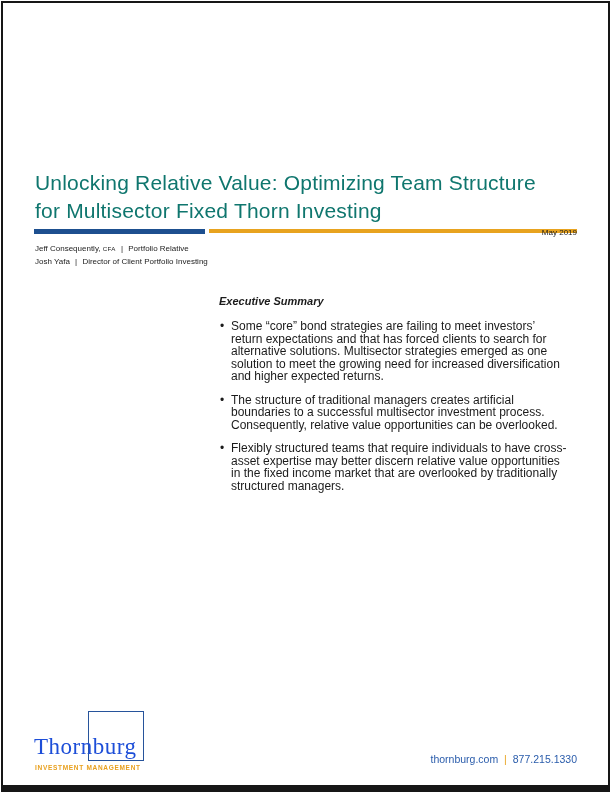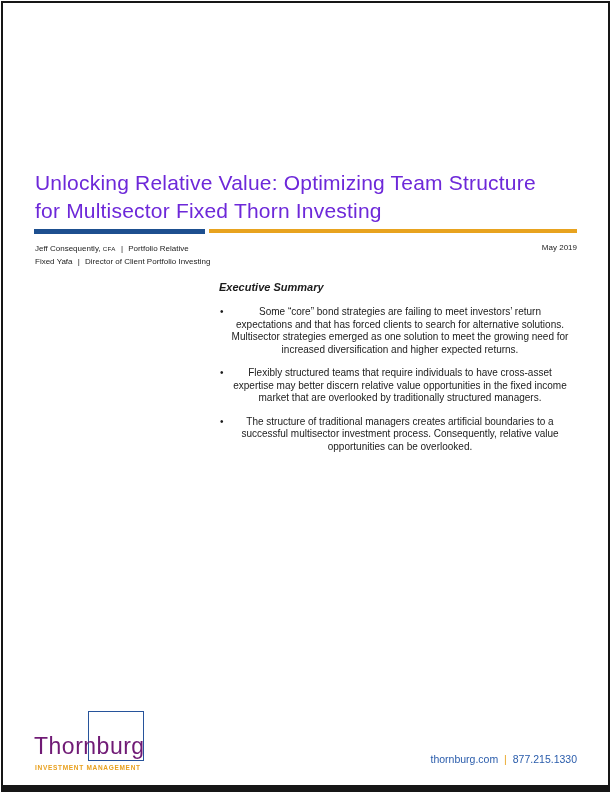--- a/index.html
+++ b/index.html
@@ -27,21 +27,21 @@
   }
   .doc-title {
     position: absolute;
     left: 35px;
     top: 169px;
     width: 560px;
     font-size: 21px;
     line-height: 28px;
     font-weight: 400;
     letter-spacing: 0.2px;
-    color: #6d28d9;
+    color: #0f766e;
   }
   .bar-blue {
     position: absolute;
     left: 34px;
     top: 229px;
     width: 171px;
     height: 5px;
     background: #1d4f8f;
   }
   .bar-gold {
@@ -63,47 +63,46 @@
   .byline .cred {
     font-size: 6.2px;
     letter-spacing: 0.3px;
   }
   .byline .sep, .contact .sep {
     margin: 0 3px;
   }
   .pub-date {
     position: absolute;
     right: 35px;
-    top: 242px;
+    top: 227px;
     font-size: 8px;
     line-height: 12.5px;
     color: #1c1c1c;
   }
   .summary {
     position: absolute;
     left: 219px;
-    top: 281px;
+    top: 295px;
     width: 356px;
   }
   .summary-heading {
     margin: 0 0 13px 0;
     font-size: 11px;
     font-style: italic;
     font-weight: 600;
     color: #1b1b1b;
   }
   .summary ul {
     margin: 0;
     padding: 0;
     list-style: none;
     width: 350px;
-    font-size: 10px;
+    font-size: 12px;
     line-height: 12.5px;
     color: #1b1b1b;
-    text-align: center;
   }
   .summary li {
     position: relative;
     padding-left: 12px;
     margin-bottom: 11px;
   }
   .summary li::before {
     content: "\2022";
     position: absolute;
     left: 1px;
@@ -121,24 +120,24 @@
     left: 54px;
     top: 0;
     width: 54px;
     height: 48px;
     border: 1.5px solid #27539b;
   }
   .logo-text {
     position: absolute;
     left: 0;
     top: 24px;
-    font-family: Liberation Sans, sans-serif;
+    font-family: Liberation Serif, serif;
     font-size: 23px;
     line-height: 1;
-    color: #701a75;
+    color: #1d4ed8;
     letter-spacing: 0.5px;
     white-space: nowrap;
   }
   .logo-tagline {
     position: absolute;
     left: 35px;
     top: 764px;
     font-size: 6.5px;
     font-weight: bold;
     letter-spacing: 0.7px;
@@ -171,34 +170,34 @@
   <div class="bar-gold"></div>
 
   <div class="byline">
     <div>
       <span>Jeff Consequently,</span>
       <span class="cred">CFA</span>
       <span class="sep">|</span>
       <span>Portfolio Relative</span>
     </div>
     <div>
-      <span>Fixed Yafa</span>
+      <span>Josh Yafa</span>
       <span class="sep">|</span>
       <span>Director of Client Portfolio Investing</span>
     </div>
   </div>
 
   <div class="pub-date">May 2019</div>
 
   <div class="summary">
     <h2 class="summary-heading">Executive Summary</h2>
     <ul>
       <li>Some “core” bond strategies are failing to meet investors’ return expectations and that has forced clients to search for alternative solutions. Multisector strategies emerged as one solution to meet the growing need for increased diversification and higher expected returns.</li>
+      <li>The structure of traditional managers creates artificial boundaries to a successful multisector investment process. Consequently, relative value opportunities can be overlooked.</li>
       <li>Flexibly structured teams that require individuals to have cross-asset expertise may better discern relative value opportunities in the fixed income market that are overlooked by traditionally structured managers.</li>
-      <li>The structure of traditional managers creates artificial boundaries to a successful multisector investment process. Consequently, relative value opportunities can be overlooked.</li>
     </ul>
   </div>
 
   <div class="logo">
     <div class="logo-box"></div>
     <div class="logo-text">
       <span>Thorn</span><span>burg</span>
     </div>
   </div>
   <div class="logo-tagline">INVESTMENT MANAGEMENT</div>

